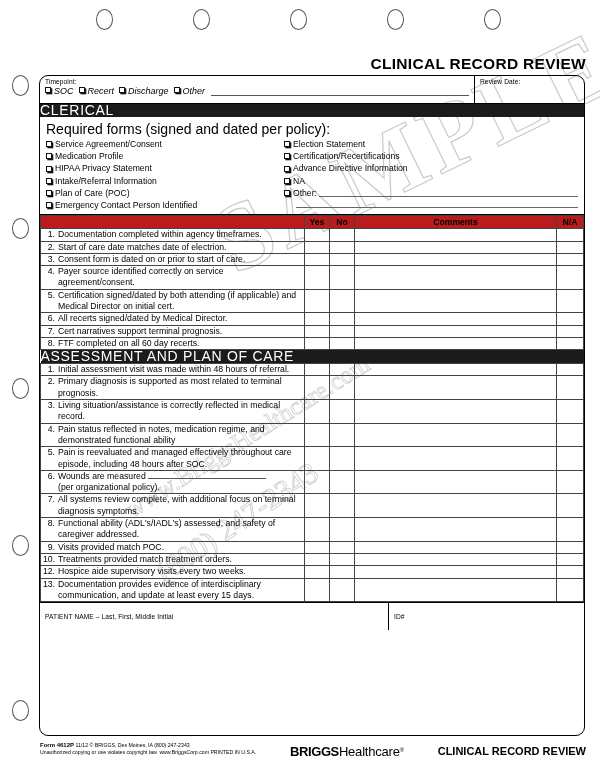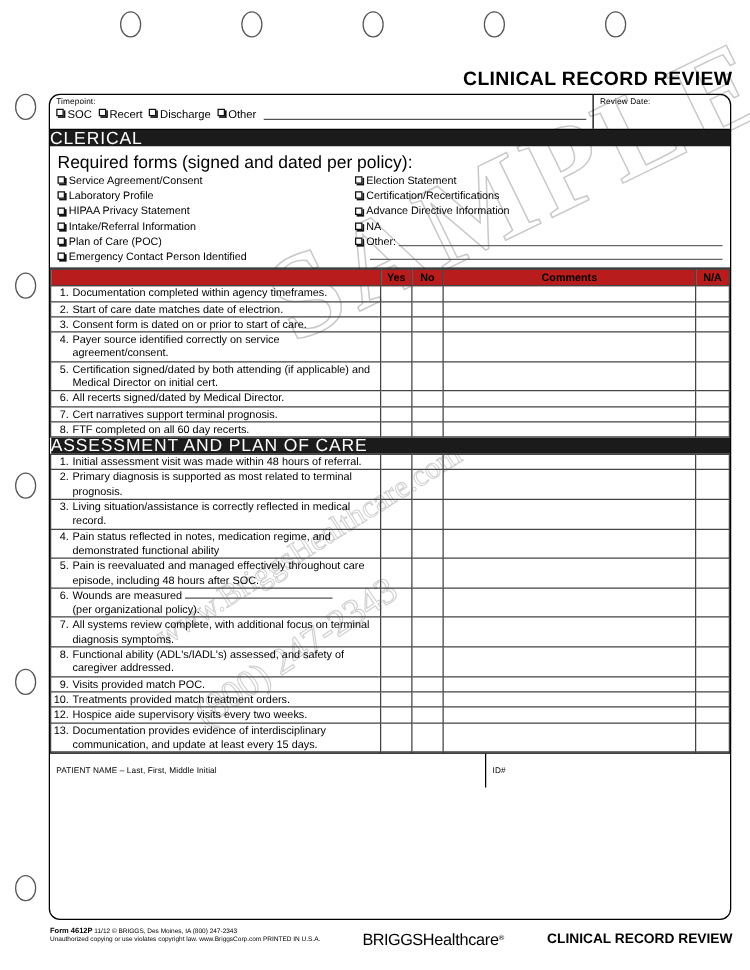--- a/index.html
+++ b/index.html
@@ -97,21 +97,21 @@
     overflow: hidden;
   }
 
   
   #timepoint-row { display: flex; height: 28px; border-bottom: 1.2px solid #000; }
   #timepoint-cell { flex: 1; position: relative; padding: 2px 0 0 5px; }
   #review-date-cell { width: 110px; border-left: 1.2px solid #000; padding: 2px 0 0 5px; }
   .tiny-label { font-size: 6.6px; letter-spacing: .1px; }
   #timepoint-opts {
     display: flex; align-items: center; gap: 5px;
-    margin-top: 1px; font-size: 9px;
+    margin-top: 1px; font-size: 9px; font-style: italic;
   }
   .cbox {
     display: inline-block;
     width: 6px; height: 6px;
     border: 1.3px solid #111;
     margin-right: 3px;
     vertical-align: 1px;
     background: #fff;
     box-shadow: 1.3px 1.3px 0 #111;
   }
@@ -179,21 +179,21 @@
   
   #pt-footer { display: flex; height: 28px; border-top: 1.2px solid #000; }
   #pt-name { flex: 1; padding: 2px 0 0 5px; }
   #pt-id { width: 196px; border-left: 1.2px solid #000; padding: 2px 0 0 5px; }
 
   
   #bottom { position: absolute; left: 0; top: 742px; width: 600px; height: 30px; z-index: 5; }
   #formno { position: absolute; left: 40px; top: 0; font-size: 5.2px; line-height: 7px; }
   #formno b { font-size: 6px; }
   #brand { position: absolute; left: 290px; top: 2px; font-size: 13px; }
-  #brand .bold { font-weight: normal; letter-spacing: -0.4px; }
+  #brand .bold { font-weight: bold; letter-spacing: -0.4px; }
   #brand .light { letter-spacing: -0.2px; margin-top: 28px; }
   #foot-title { position: absolute; right: 14px; top: 3px; font-size: 11px; font-weight: bold; }
   .sup { font-size: 6px; vertical-align: 4px; }
 </style>
 </head>
 <body>
 
 <div id="page">
 
   <div class="hole top" style="left:96px"></div>
@@ -239,21 +239,21 @@
     <div id="clerical-body">
       <div id="clerical-intro">Required forms (signed and dated per policy):</div>
       <div id="clerical-cols">
         <div id="clerical-left">
           <div class="chk-line">
               <span class="cbox"></span>
               <span>Service Agreement/Consent</span>
             </div>
           <div class="chk-line">
               <span class="cbox"></span>
-              <span>Laboratory Profile</span>
+              <span>Medication Profile</span>
             </div>
           <div class="chk-line">
               <span class="cbox"></span>
               <span>HIPAA Privacy Statement</span>
             </div>
           <div class="chk-line">
               <span class="cbox"></span>
               <span>Intake/Referral Information</span>
             </div>
           <div class="chk-line">

